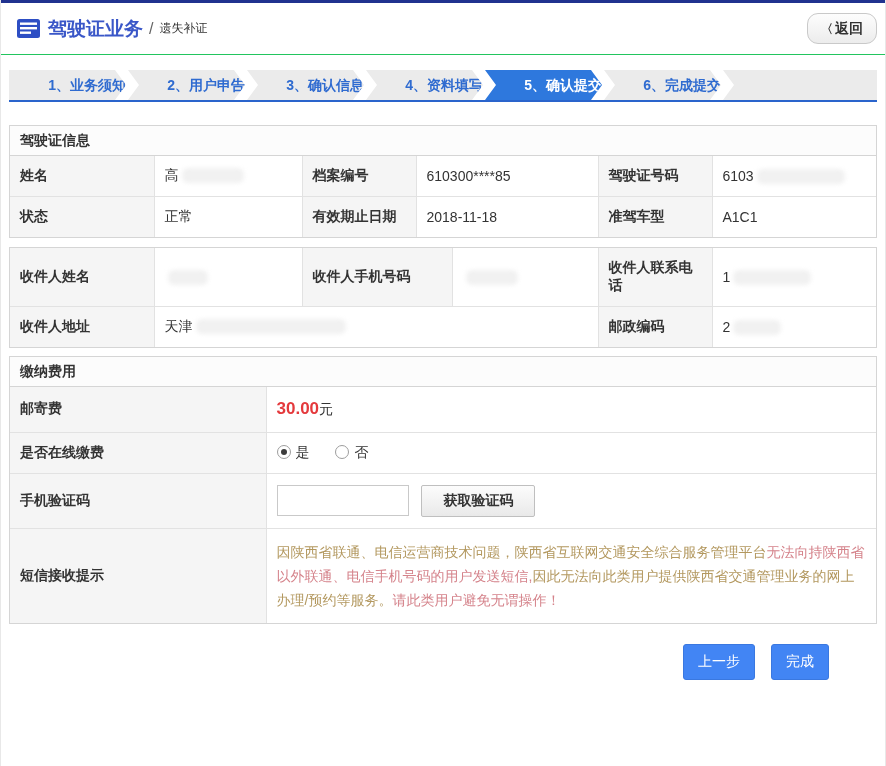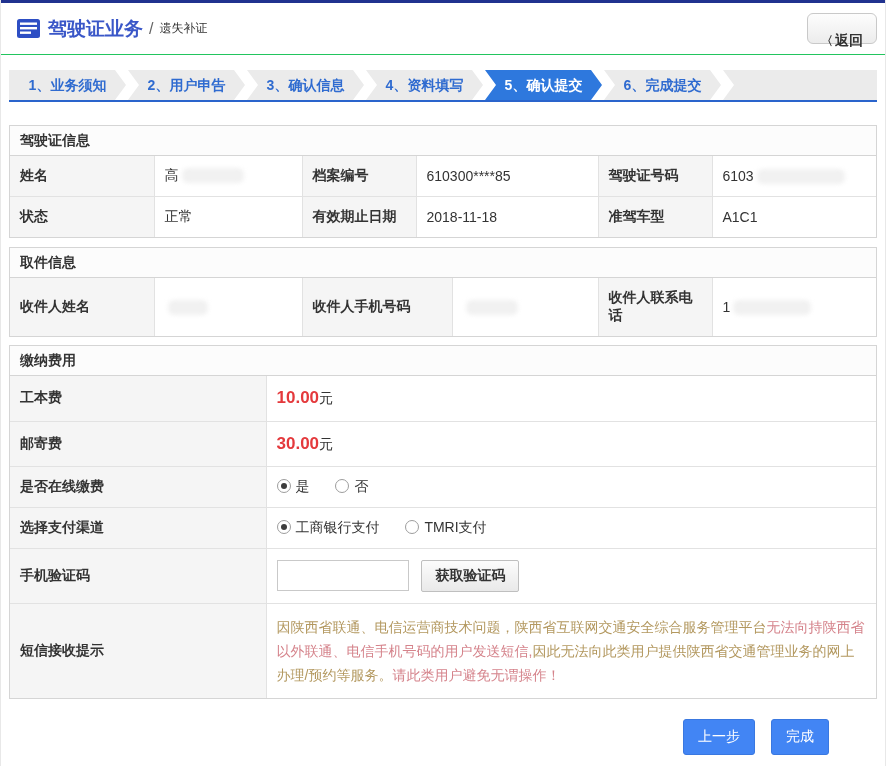--- a/index.html
+++ b/index.html
@@ -11,31 +11,31 @@
     border-left:1px solid #e8e8e8; border-right:1px solid #e8e8e8;
   }
   
   .topbar { height:3px; background:#20328f; }
   .header { height:52px; display:flex; align-items:center; padding:0 8px 0 16px; border-bottom:1px solid #22c55e; background:#fff; position:relative; }
   .hdr-icon { display:inline-flex; margin-right:8px; }
   .hdr-title { color:#3a57c8; font-size:19px; font-weight:bold; }
   .hdr-sep { color:#666; font-size:16px; margin:0 6px; }
   .hdr-sub { color:#333; font-size:12px; }
   .back-btn {
-    position:absolute; right:8px; top:10px; height:31px; padding:12px 13px;
-    background:linear-gradient(#fdfdfd,#ececec); border:1px solid #c9c9c9; border-radius:6px;
+    position:absolute; right:8px; top:10px; height:31px; padding:0 13px;
+    background:linear-gradient(#fdfdfd,#ececec); border:1px solid #c9c9c9; border-radius:11px;
     font-size:14px; font-weight:bold; color:#333; cursor:pointer; line-height:29px;margin-left:41px;
   }
   .back-btn .chev { font-size:12px; margin-right:2px; }
   
   .steps-wrap { margin:15px 8px 0 8px; }
   .steps { display:flex; height:30px; }
   .step {
     width:117px; margin-right:2px; background:#ebebeb; color:#2f6bd0;
-    font-weight:bold; font-size:14px; line-height:30px; text-align:center;
+    font-weight:bold; font-size:14px; line-height:30px; text-align:right;
     clip-path:polygon(0 0, calc(100% - 11px) 0, 100% 50%, calc(100% - 11px) 100%, 0 100%, 11px 50%);
   }
   .step.first { clip-path:polygon(0 0, calc(100% - 11px) 0, 100% 50%, calc(100% - 11px) 100%, 0 100%); }
   .step.active { background:#2e78dd; color:#fff; }
   .step-filler { flex:1; background:#ebebeb;
     clip-path:polygon(0 0, 100% 0, 100% 100%, 0 100%, 11px 50%); }
   .steps-line { height:2px; background:#2a64cc; }
   
   .section { margin:0 8px; border:1px solid #d5d5d5; }
   .section.s1 { margin-top:23px; }
@@ -51,21 +51,21 @@
   td.lbl { background:#f5f5f5; font-weight:bold; color:#333; }
   td.val { background:#fff; color:#333; }
   .blob { display:inline-block; height:15px; background:#f1f1f1; border-radius:6px; filter:blur(2px); vertical-align:-3px; margin-left:3px; }
   
   .fee-num { color:#e4393c; font-weight:bold; font-size:17px; }
   .fee-unit { color:#333; font-size:14px; }
   .radio { width:14px; height:14px; border:1px solid #9d9d9d; border-radius:50%; background:#fff; display:inline-block; position:relative; vertical-align:-2px; margin-right:5px; cursor:pointer; }
   .radio.selected::after { content:''; position:absolute; left:3px; top:3px; right:3px; bottom:3px; background:#3c3c3c; border-radius:50%; }
   .radio-group label { margin-right:22px; cursor:pointer; }
   .code-input { width:132px; height:31px; border:1px solid #c9c9c9; padding:0 6px; font-size:14px; font-family:inherit; vertical-align:middle; }
-  .code-btn { height:32px; margin-left:9px; padding:0 13px; background:linear-gradient(#fcfcfc,#e9e9e9); border:1px solid #bfbfbf; border-radius:2px; font-size:14px; font-weight:bold; color:#333; cursor:pointer; vertical-align:middle; font-family:inherit; }
+  .code-btn { height:32px; margin-left:9px; padding:0 21px; background:linear-gradient(#fcfcfc,#e9e9e9); border:1px solid #bfbfbf; border-radius:2px; font-size:14px; font-weight:bold; color:#333; cursor:pointer; vertical-align:middle; font-family:inherit; }
   .notice { line-height:24px; font-size:14px; }
   .notice .t1 { color:#b3985f; }
   .notice .t2 { color:#d5838b; }
   
   .footer { margin:20px 56px 0 0; text-align:right; }
   .btn-blue { display:inline-block; background:#4285f4; color:#fff; border:1px solid #3a78e0; border-radius:3px; font-size:14px; padding:8px 14px; cursor:pointer; font-family:inherit; }
   .btn-blue + .btn-blue { margin-left:12px; }
 </style>
 </head>
 <body>
@@ -126,74 +126,68 @@
       <td class="lbl">有效期止日期</td>
       <td class="val">2018-11-18</td>
       <td class="lbl">准驾车型</td>
       <td class="val">A1C1</td>
     </tr>
   </tbody>
     </table>
 </div>
 
 <div class="section s2">
-  <div class="sec-title">取件信息</div>
   <table>
     <colgroup>
         <col style="width:144px">
         <col style="width:148px">
         <col style="width:150px">
         <col style="width:146px">
         <col style="width:114px">
         <col>
       </colgroup>
     <tbody>
         <tr>
       <td class="lbl">收件人姓名</td>
       <td class="val"><span></span><span class="blob" style="width:40px"></span></td>
       <td class="lbl">收件人手机号码</td>
       <td class="val"><span></span><span class="blob" style="width:52px"></span></td>
       <td class="lbl">收件人联系电话</td>
       <td class="val"><span>1</span><span class="blob" style="width:78px"></span></td>
     </tr>
+    <tr>
+      <td class="lbl">收件人地址</td>
+      <td class="val" colspan="3"><span>天津</span><span class="blob" style="width:150px"></span></td>
+      <td class="lbl">邮政编码</td>
+      <td class="val"><span>2</span><span class="blob" style="width:48px"></span></td>
+    </tr>
   </tbody>
     </table>
 </div>
 
 <div class="section s3">
   <div class="sec-title">缴纳费用</div>
   <table>
     <colgroup>
         <col style="width:256px">
         <col>
       </colgroup>
     <tbody>
-        <tr>
-      <td class="lbl" style="height:45px">工本费</td>
-      <td class="val"><span class="fee-num">10.00</span><span class="fee-unit">元</span></td>
-    </tr>
     <tr>
       <td class="lbl" style="height:45px">邮寄费</td>
       <td class="val"><span class="fee-num">30.00</span><span class="fee-unit">元</span></td>
     </tr>
     <tr>
       <td class="lbl">是否在线缴费</td>
       <td class="val radio-group">
         <label><span class="radio selected"></span><span>是</span></label>
         <label><span class="radio"></span><span>否</span></label>
       </td>
     </tr>
     <tr>
-      <td class="lbl">选择支付渠道</td>
-      <td class="val radio-group">
-        <label><span class="radio selected"></span><span>工商银行支付</span></label>
-        <label><span class="radio"></span><span>TMRI支付</span></label>
-      </td>
-    </tr>
-    <tr>
       <td class="lbl" style="height:48px">手机验证码</td>
       <td class="val">
         <input class="code-input" type="text" value="" style="">
         <button class="code-btn">获取验证码</button>
       </td>
     </tr>
     <tr>
       <td class="lbl">短信接收提示</td>
       <td class="val notice"><span class="t1">因陕西省联通、电信运营商技术问题，陕西省互联网交通安全综合服务管理平台</span><span class="t2">无法向持陕西省以外联通、电信手机号码的用户发送短信,</span><span class="t1">因此无法向此类用户提供陕西省交通管理业务的网上办理/预约等服务。</span><span class="t2">请此类用户避免无谓操作！</span></td>
     </tr>

